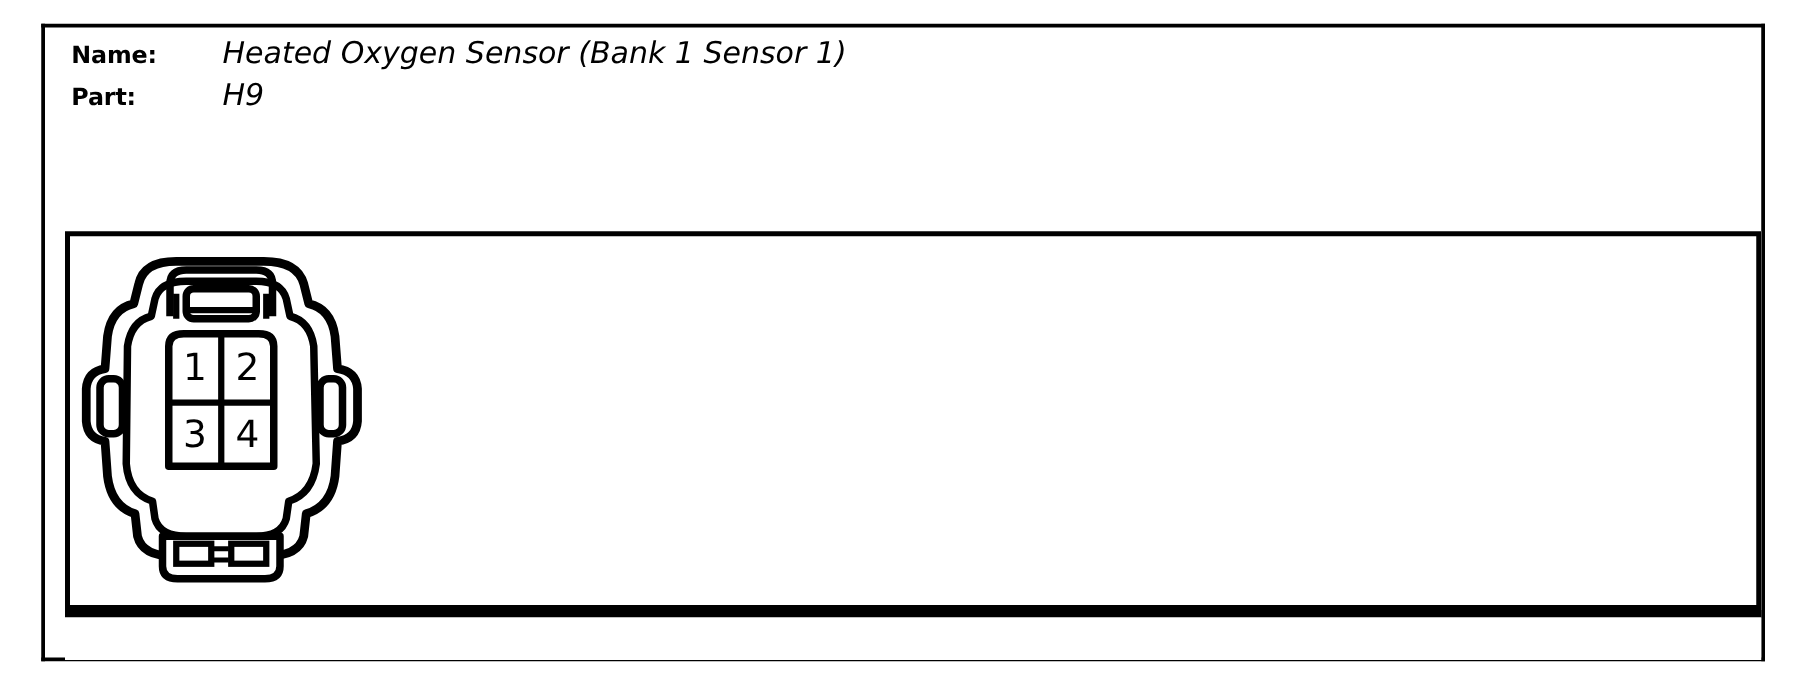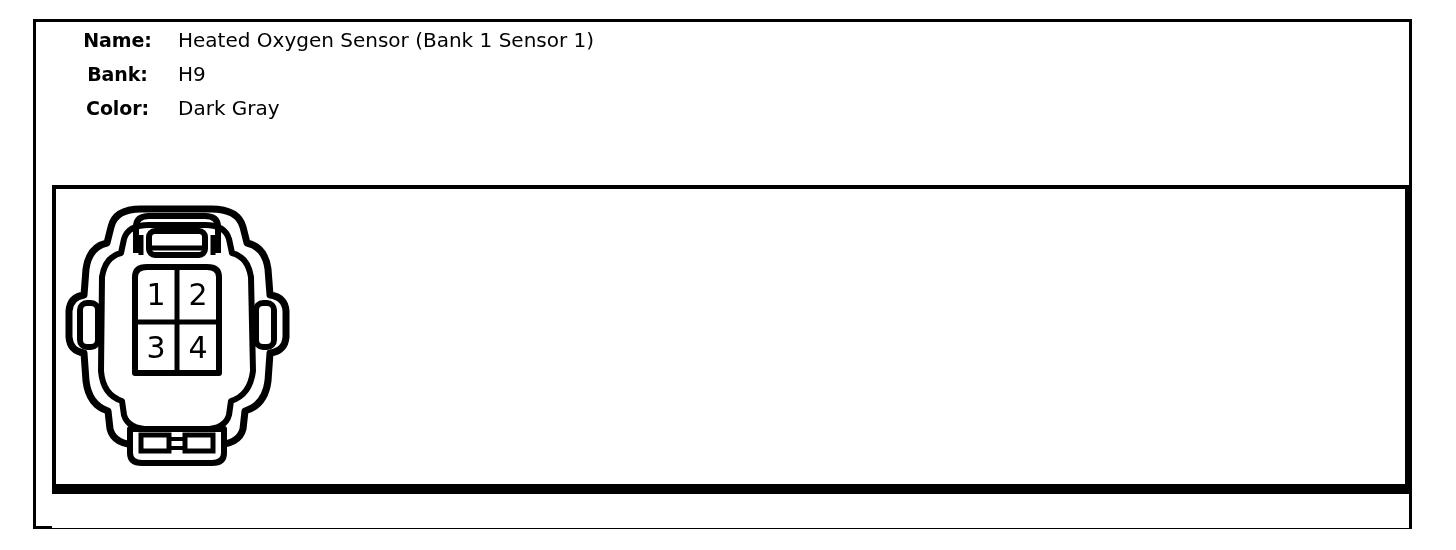--- a/index.html
+++ b/index.html
@@ -43,34 +43,34 @@
   #spec-list {
     position: absolute;
     left: 57px;
     top: 28px;
     width: 1000px;
   }
   .spec-row {
     display: flex;
     align-items: baseline;
     height: 34px;
-    text-align: center;
   }
   .spec-label {
     width: 121px;
     flex: 0 0 121px;
     font-weight: bold;
     font-size: 19px;
     letter-spacing: -0.1px;
     white-space: nowrap;
   }
   .spec-value {
     font-weight: normal;
-    font-size: 20px;
+    font-size: 24px;
     white-space: nowrap;
+    font-style: italic;
   }
 
   
   #illustration-panel {
     position: absolute;
     left: 52px;
     top: 185px;
     width: 1357px;
     height: 303px;
     border: 4px solid #000000;
@@ -131,29 +131,25 @@
 </div>
 
 <div id="spec-list">
 
   <div class="spec-row">
     <span class="spec-label">Name:</span>
     <span class="spec-value">Heated Oxygen Sensor (Bank 1 Sensor 1)</span>
   </div>
 
   <div class="spec-row">
-    <span class="spec-label">Bank:</span>
+    <span class="spec-label">Part:</span>
     <span class="spec-value">H9</span>
   </div>
 
 
-  <div class="spec-row">
-    <span class="spec-label">Color:</span>
-    <span class="spec-value">Dark Gray</span>
-  </div>
 
 </div>
 
 <div id="illustration-panel">
 
   <div id="connector-drawing">
     <svg viewBox="0 0 230 295" xmlns="http://www.w3.org/2000/svg">
 
       <path d="M 48 18
                L 118 18

